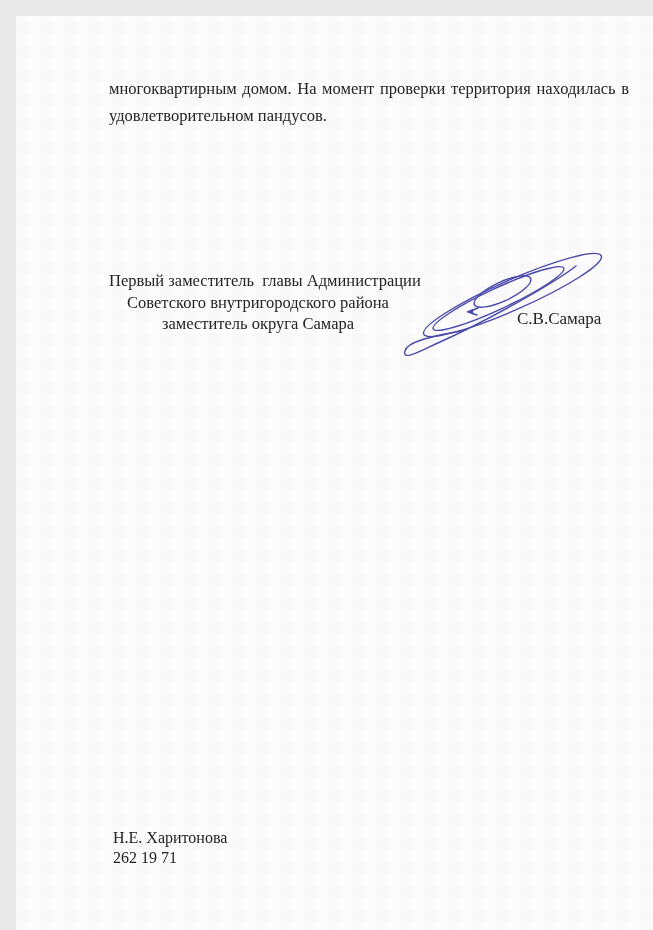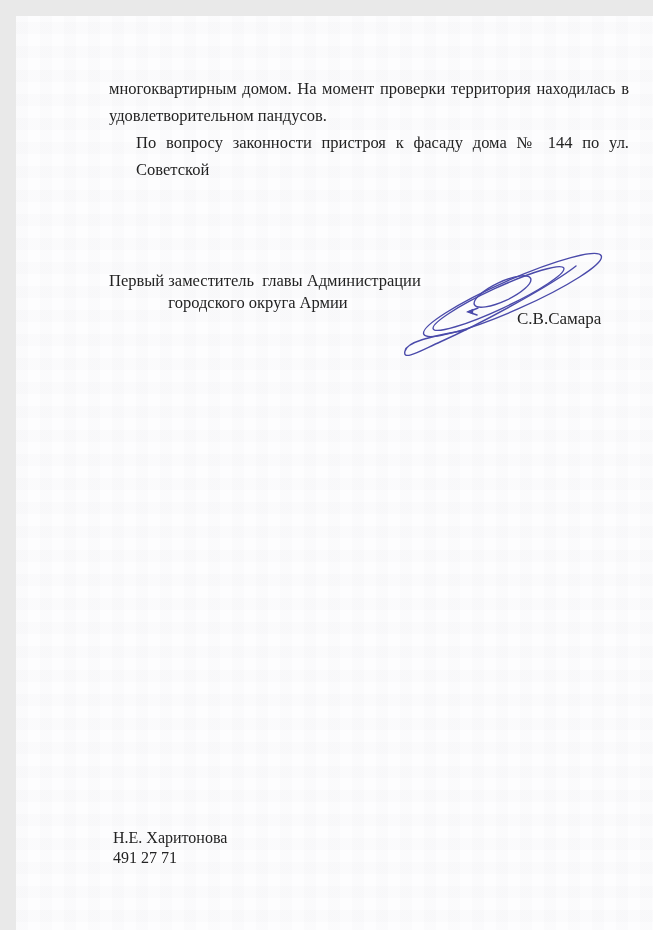--- a/index.html
+++ b/index.html
@@ -101,27 +101,27 @@
   .footer div { line-height: 19.5px; white-space: pre; }
 </style>
 </head>
 <body>
 
 <div class="page">
 
   <div class="body-text soft">
     <div class="line just">многоквартирным домом. На момент проверки территория находилась в</div>
     <div class="line">удовлетворительном пандусов.</div>
-    <div class="line just indent">По вопросу законности пристроя к фасаду дома № 144 по ул. Советской</div>
   </div>
 
 
   <div class="sig-block soft">
     <div class="sig-line">Первый заместитель  главы Администрации</div>
-    <div class="sig-line centered">городского округа Армии</div>
+    <div class="sig-line centered">Советского внутригородского района</div>
+    <div class="sig-line centered">заместитель округа Самара</div>
   </div>
 
   <div class="signature-wrap">
     <svg viewBox="0 0 218 124" xmlns="http://www.w3.org/2000/svg" aria-hidden="true">
 
       <ellipse cx="118.5" cy="53" rx="97" ry="15" transform="rotate(-23.8 118.5 53)"></ellipse>
 
       <ellipse cx="104.5" cy="56.5" rx="72" ry="10.5" transform="rotate(-25 104.5 56.5)"></ellipse>
 
       <ellipse cx="108.5" cy="49.5" rx="31" ry="9.5" transform="rotate(-25 108.5 49.5)"></ellipse>
@@ -130,16 +130,16 @@
 
       <path d="M 84,66 L 74,70 L 83,73"></path>
       <path class="arrowhead" d="M 73,70 L 81,66.5 L 81,73.5 Z" transform="scale(0.8) translate(18,17)"></path>
     </svg>
   </div>
 
   <div class="signer soft">С.В.Самара</div>
 
   <div class="footer soft">
     <div>Н.Е. Харитонова</div>
-    <div>491 27 71</div>
+    <div>262 19 71</div>
   </div>
 
 </div>
 
 </body></html>

